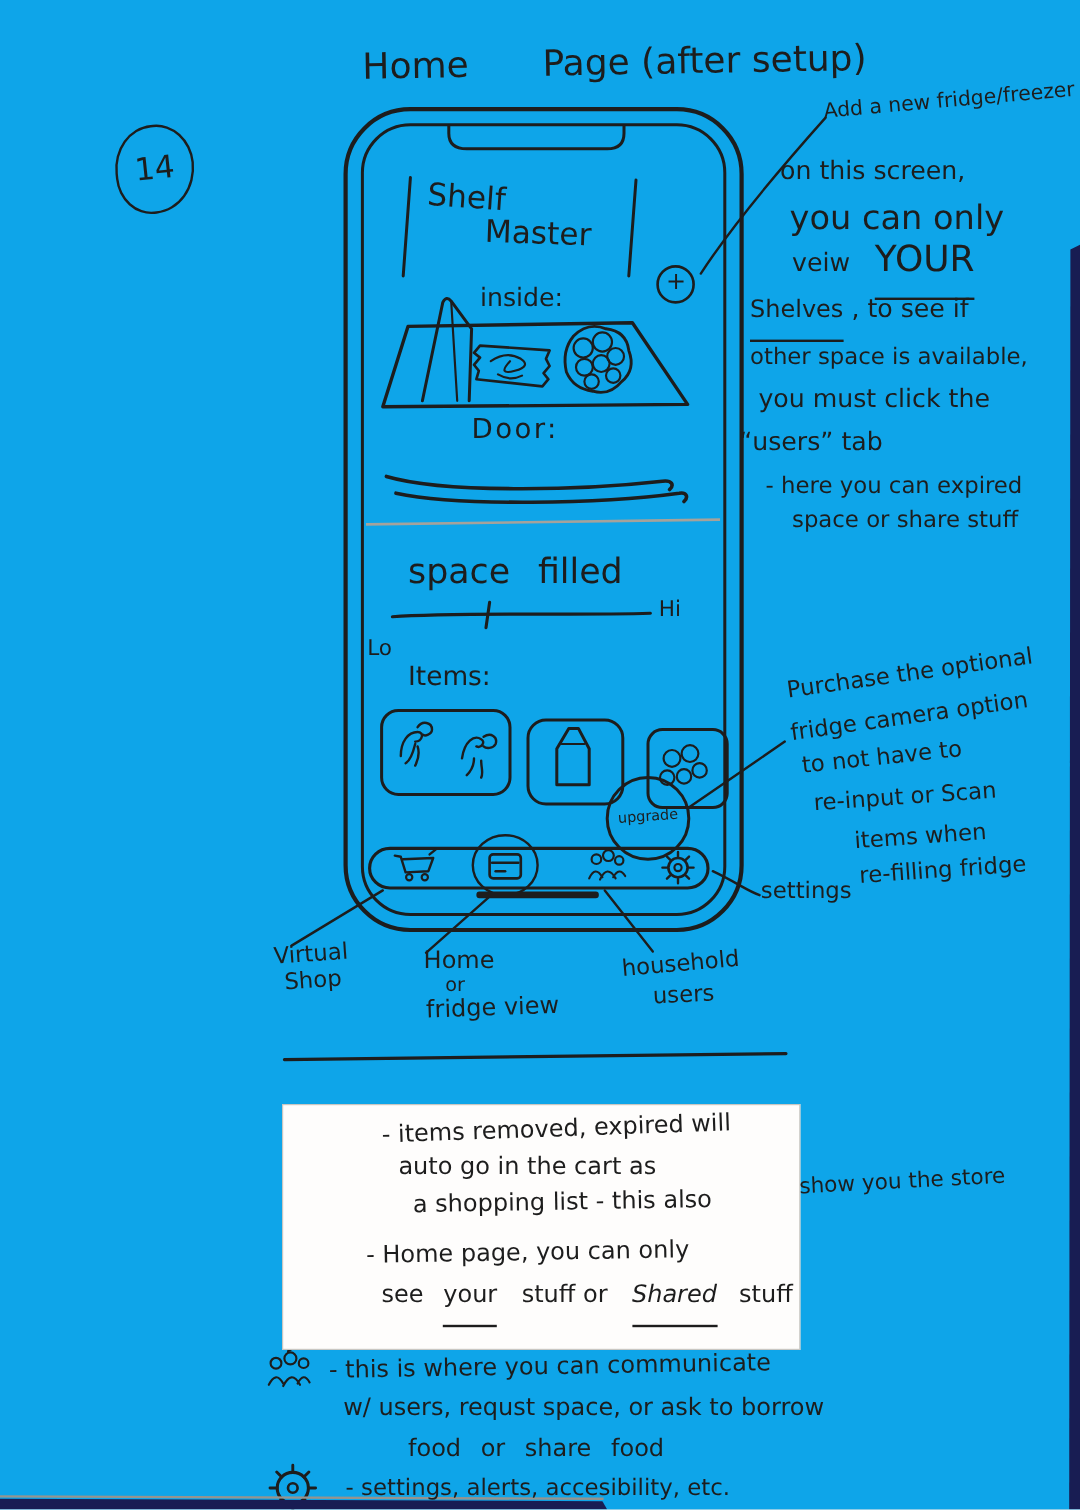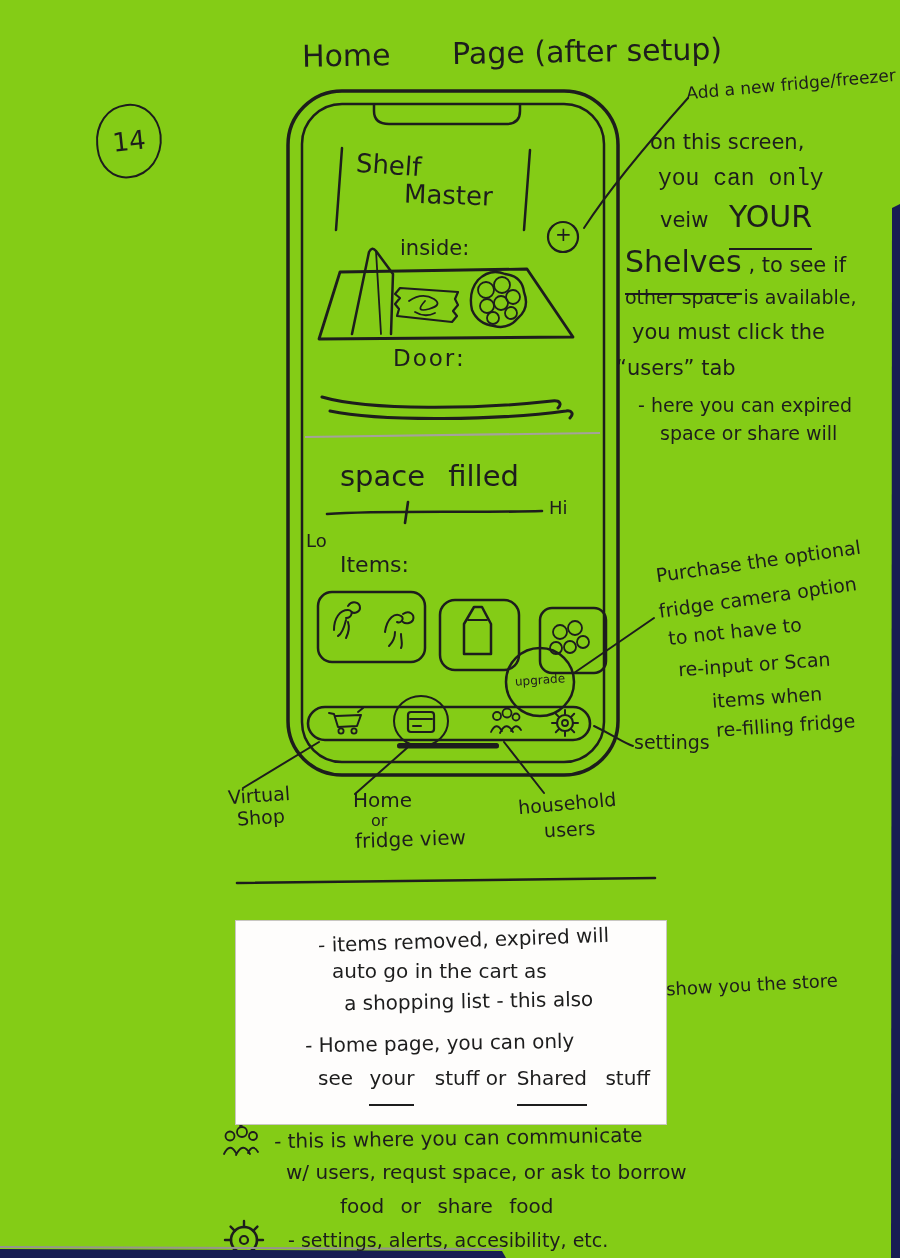--- a/index.html
+++ b/index.html
@@ -1,16 +1,16 @@
 <!DOCTYPE html>
 <html><head>
 <meta charset="utf-8">
 <style>
   html,body{margin:0;padding:0;background:#e8e8e6;}
-  #canvas{position:relative;width:900px;height:1258px;background:#84cc16;overflow:hidden;
+  #canvas{position:relative;width:900px;height:1258px;background:#0ea5e9;overflow:hidden;
           font-family:"DejaVu Sans",sans-serif;color:#1d1d1d;}
   #draw{position:absolute;left:0;top:0;width:900px;height:1258px;}
   .ink{stroke:#1d1d1d;fill:none;stroke-linecap:round;stroke-linejoin:round;}
   .t{position:absolute;white-space:nowrap;line-height:1.02;color:#1d1d1d;}
   .u{border-bottom:2.5px solid #1d1d1d;padding-bottom:14px;}
   .circle-num{position:absolute;left:96px;top:104px;width:62px;height:70px;border:2.5px solid #1d1d1d;
               border-radius:52% 48% 55% 45%;display:flex;align-items:center;justify-content:center;
               font-size:26px;transform:rotate(-6deg);}
   .legend-box{position:absolute;left:235px;top:920px;width:430px;height:203px;
               border:1.5px solid #c9c7c2;background:#fefdfc;}
@@ -173,34 +173,34 @@
   <div class="t" style="left:400px;top:238px;font-size:21px;">inside:</div>
   <div class="t" style="left:393px;top:347px;font-size:23px;letter-spacing:2px;">Door:</div>
   <div class="t" style="left:340px;top:462px;font-size:29px;word-spacing:14px;">space filled</div>
   <div class="t" style="left:306px;top:532px;font-size:18px;">Lo</div>
   <div class="t" style="left:549px;top:499px;font-size:18px;">Hi</div>
   <div class="t" style="left:340px;top:554px;font-size:22px;">Items:</div>
   <div class="t" style="left:511px;top:674px;width:58px;text-align:center;font-size:12px;transform:rotate(-4deg);">upgrade</div>
 
   <div class="t" style="left:686px;top:76px;font-size:17px;transform:rotate(-5deg);">Add a new fridge/freezer</div>
   <div class="t" style="left:650px;top:132px;font-size:21px;">on this screen,</div>
-  <div class="t" style="left:658px;top:168px;font-size:23px;font-family:Liberation Mono, monospace;">you can only</div>
+  <div class="t" style="left:658px;top:168px;font-size:28px;">you can only</div>
   <div class="t" style="left:660px;top:202px;font-size:21px;">
     <span>veiw</span>
     <span class="u" style="font-size:30px;margin-left:14px;">YOUR</span>
   </div>
   <div class="t" style="left:625px;top:247px;font-size:21px;">
-    <span class="u" style="font-size:30px;">Shelves</span>
+    <span class="u" style="font-size:20px;">Shelves</span>
     <span>, to see if</span>
   </div>
   <div class="t" style="left:625px;top:288px;font-size:19px;">other space is available,</div>
   <div class="t" style="left:632px;top:322px;font-size:21px;">you must click the</div>
   <div class="t" style="left:616px;top:358px;font-size:21px;text-align:right;">“users” tab</div>
   <div class="t" style="left:638px;top:396px;font-size:19px;">- here you can expired</div>
-  <div class="t" style="left:660px;top:424px;font-size:19px;">space or share will</div>
+  <div class="t" style="left:660px;top:424px;font-size:19px;">space or share stuff</div>
 
   <div class="t" style="left:655px;top:552px;font-size:19px;transform:rotate(-8deg);">Purchase the optional</div>
   <div class="t" style="left:658px;top:588px;font-size:19px;transform:rotate(-8deg);">fridge camera option</div>
   <div class="t" style="left:668px;top:622px;font-size:19px;transform:rotate(-6deg);">to not have to</div>
   <div class="t" style="left:678px;top:655px;font-size:19px;transform:rotate(-4deg);">re-input or Scan</div>
   <div class="t" style="left:712px;top:688px;font-size:19px;transform:rotate(-4deg);">items when</div>
   <div class="t" style="left:716px;top:716px;font-size:19px;transform:rotate(-4deg);">re-filling fridge</div>
 
   <div class="t" style="left:634px;top:733px;font-size:19px;">settings</div>
 
@@ -217,21 +217,21 @@
   <div class="t" style="left:318px;top:930px;font-size:20px;transform:rotate(-2deg);">- items removed, expired will</div>
   <div class="t" style="left:332px;top:961px;font-size:20px;">auto go in the cart as</div>
   <div class="t" style="left:344px;top:991px;font-size:20px;transform:rotate(-1deg);">a shopping list - this also</div>
   <div class="t" style="left:666px;top:976px;font-size:18px;transform:rotate(-3deg);">show you the store</div>
 
   <div class="t" style="left:305px;top:1033px;font-size:20px;transform:rotate(-1deg);">- Home page, you can only</div>
   <div class="t" style="left:318px;top:1068px;font-size:20px;">
     <span>see</span>
     <span class="u" style="margin-left:10px;">your</span>
     <span style="margin-left:14px;">stuff or</span>
-    <span class="u" style="margin-left:4px;">Shared</span>
+    <span class="u" style="margin-left:14px;font-style:italic;">Shared</span>
     <span style="margin-left:12px;">stuff</span>
   </div>
 
   <div class="t" style="left:274px;top:1128px;font-size:20px;transform:rotate(-1deg);">- this is where you can communicate</div>
   <div class="t" style="left:286px;top:1162px;font-size:20px;">w/ users, requst space, or ask to borrow</div>
   <div class="t" style="left:340px;top:1196px;font-size:20px;word-spacing:10px;">food or share food</div>
 
   <div class="t" style="left:288px;top:1231px;font-size:19px;">- settings, alerts, accesibility, etc.</div>
 
 </div>

